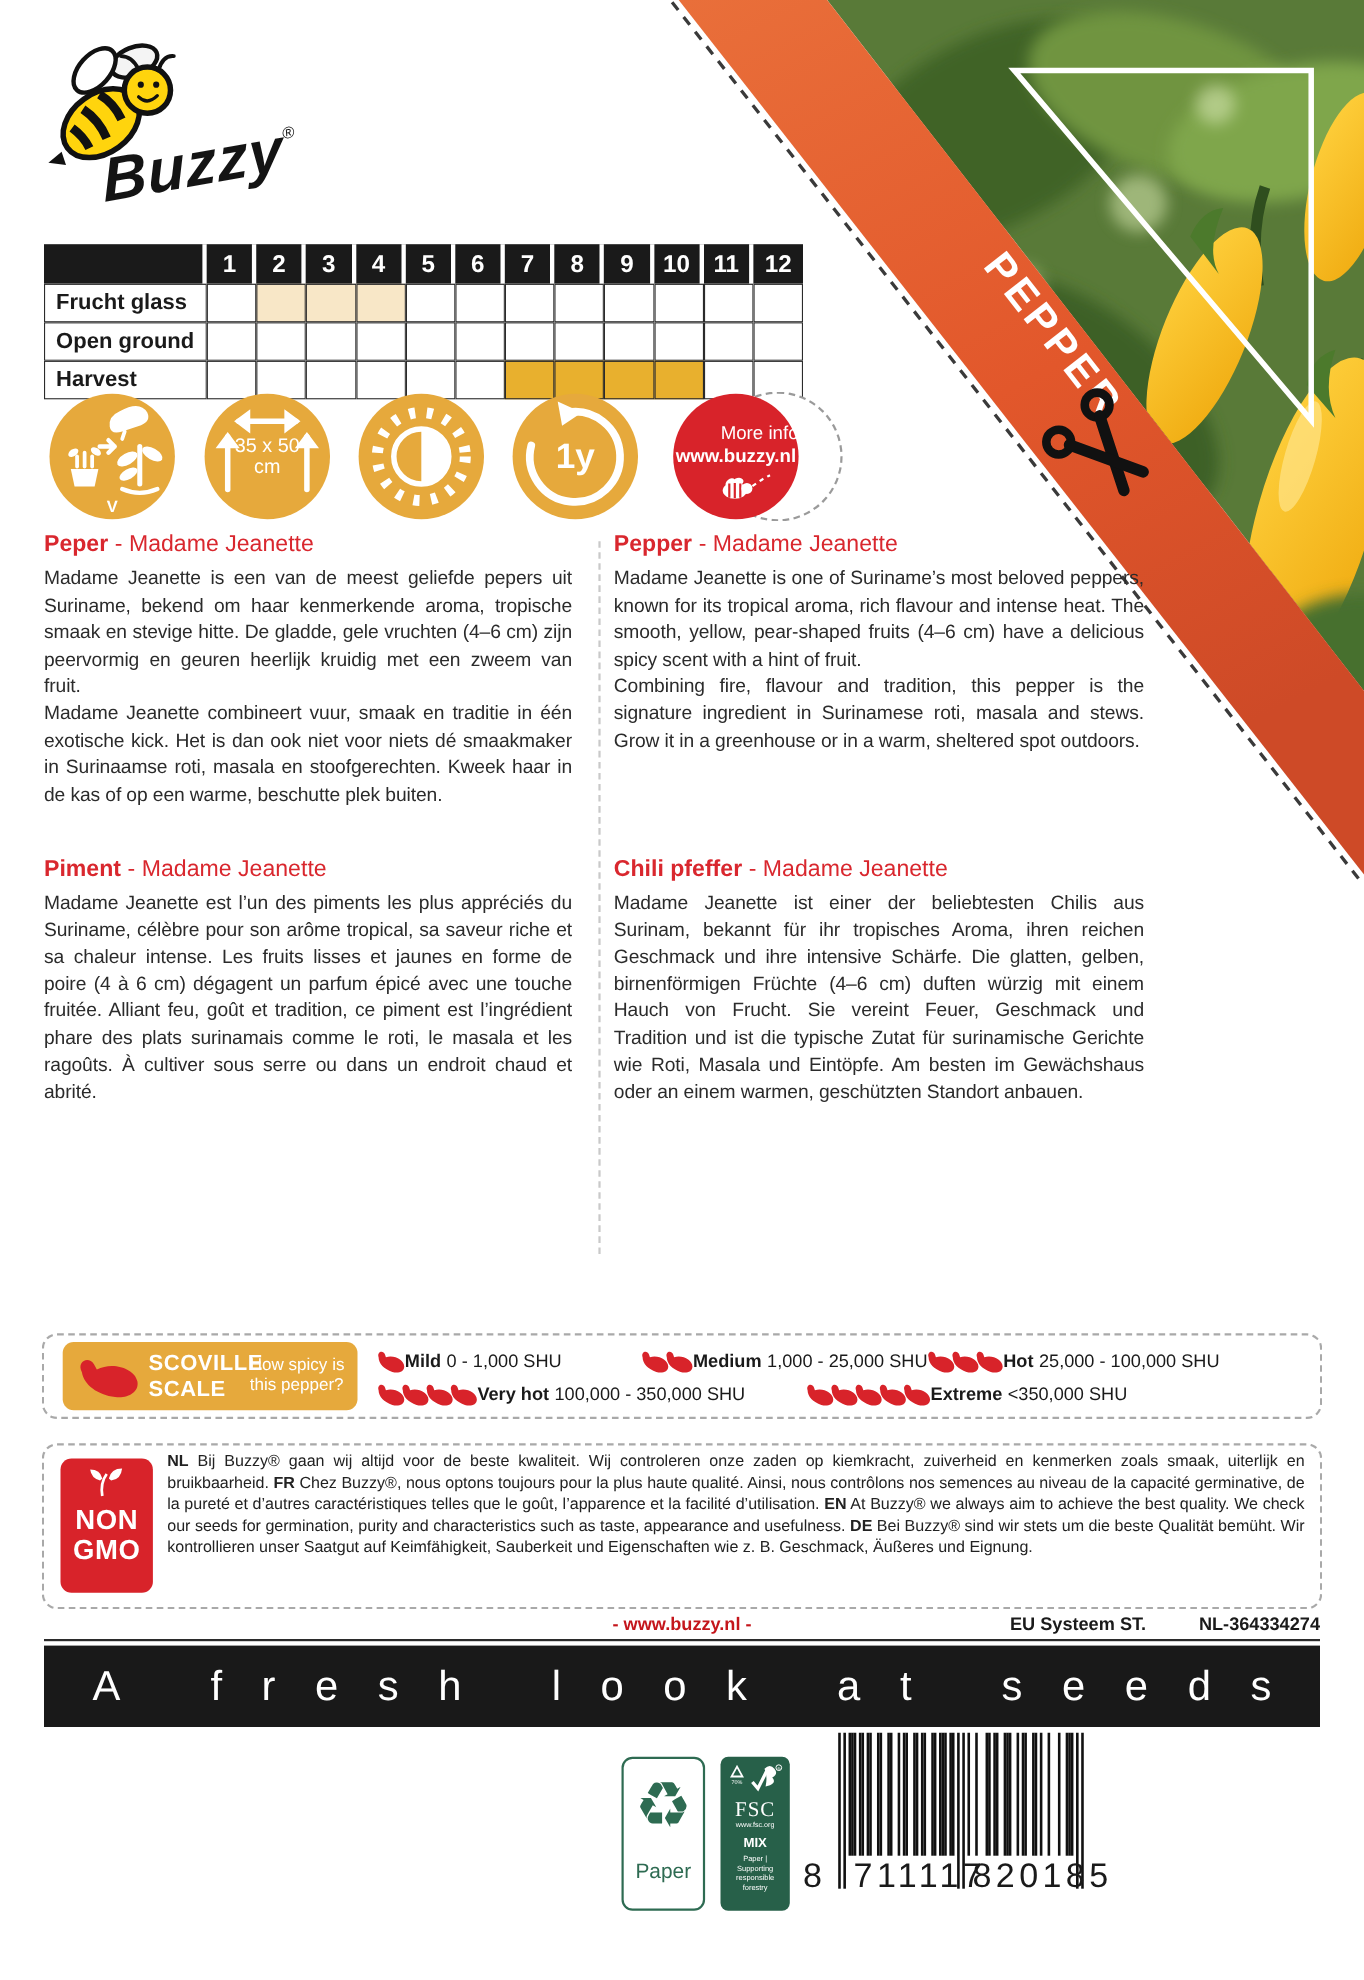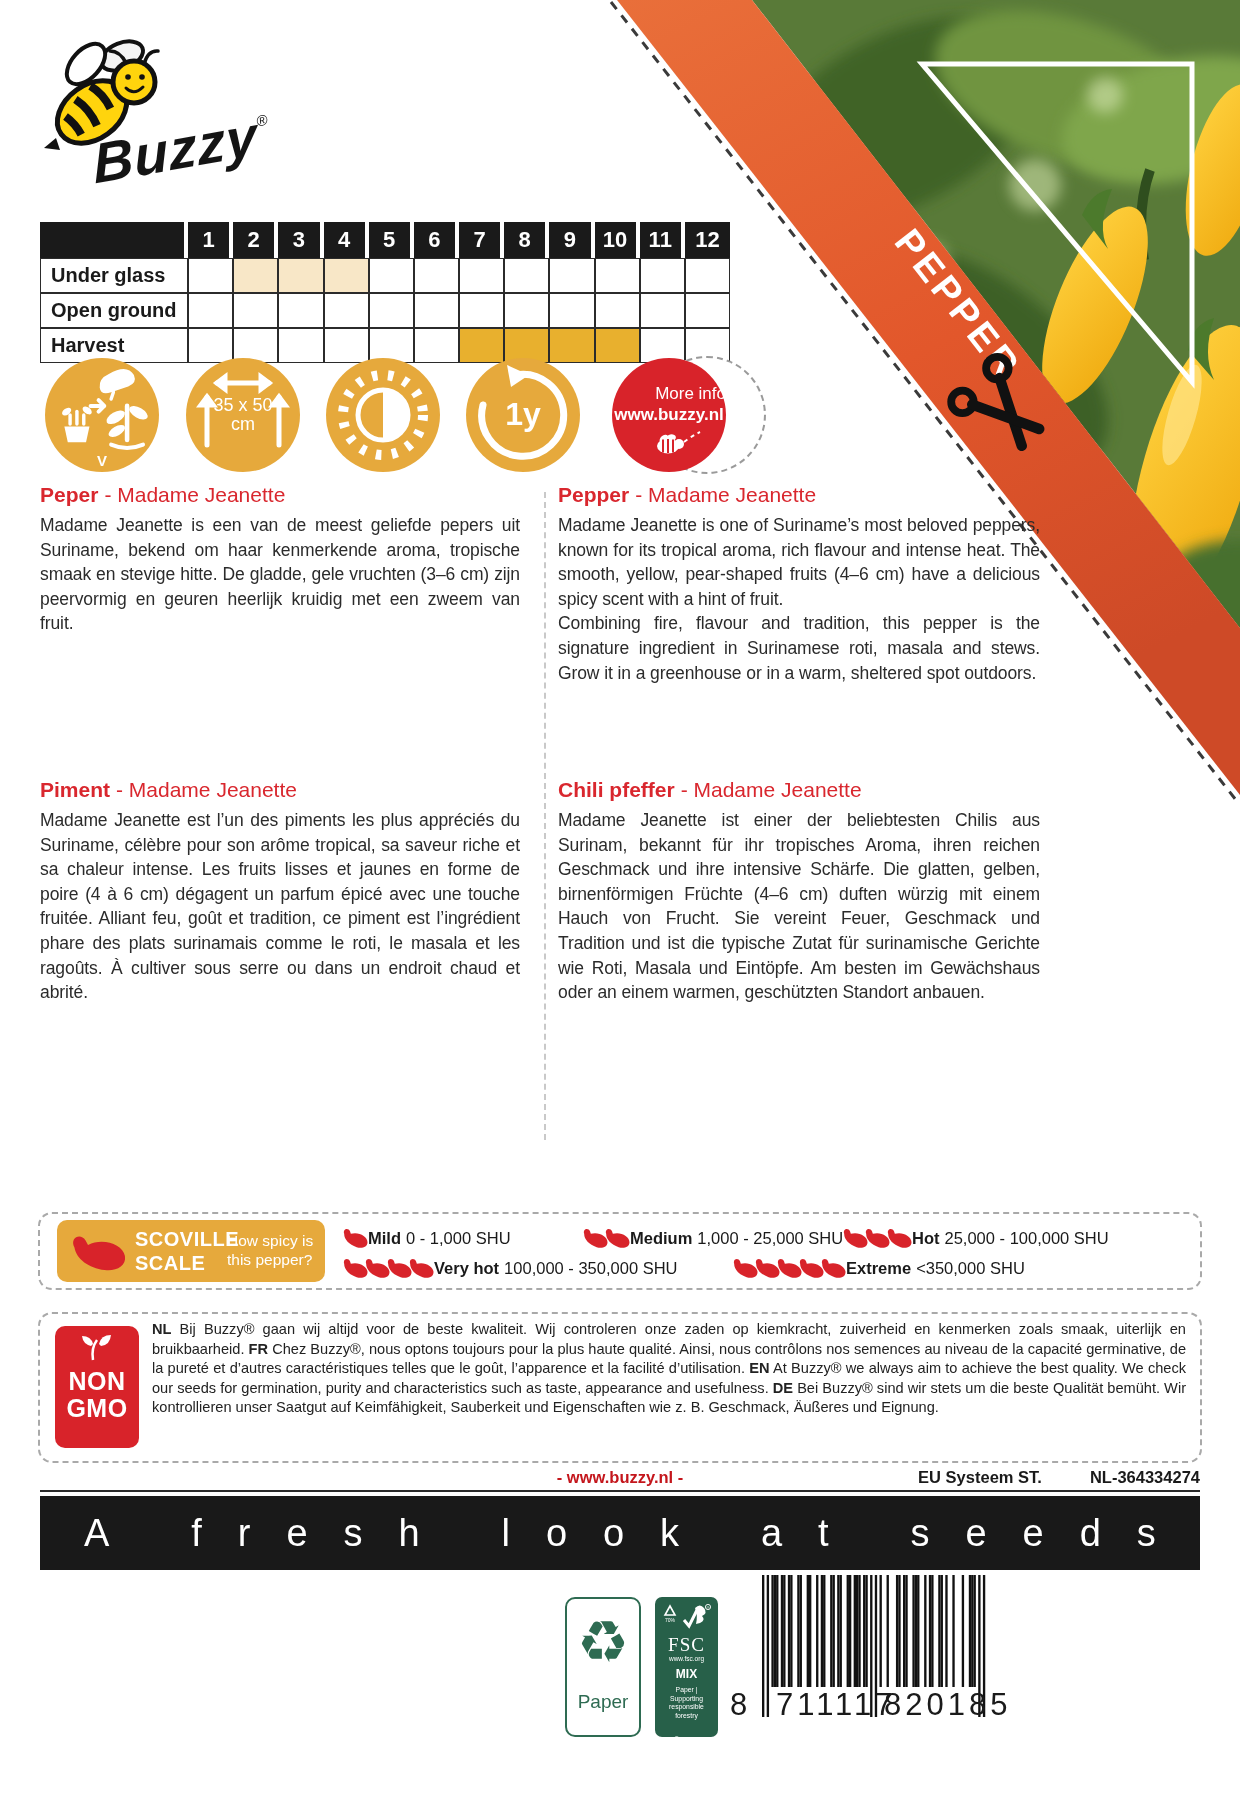--- a/index.html
+++ b/index.html
@@ -183,21 +183,21 @@
       <div class="cal-h">3</div>
       <div class="cal-h">4</div>
       <div class="cal-h">5</div>
       <div class="cal-h">6</div>
       <div class="cal-h">7</div>
       <div class="cal-h">8</div>
       <div class="cal-h">9</div>
       <div class="cal-h">10</div>
       <div class="cal-h">11</div>
       <div class="cal-h last">12</div>
-      <div class="cal-label">Under glass</div>
+      <div class="cal-label">Frucht glass</div>
       <div class="cal-cell"></div>
       <div class="cal-cell" style="background: rgb(248, 231, 199);"></div>
       <div class="cal-cell" style="background: rgb(248, 231, 199);"></div>
       <div class="cal-cell" style="background: rgb(248, 231, 199);"></div>
       <div class="cal-cell"></div>
       <div class="cal-cell"></div>
       <div class="cal-cell"></div>
       <div class="cal-cell"></div>
       <div class="cal-cell"></div>
       <div class="cal-cell"></div>
@@ -301,21 +301,22 @@
         <circle cx="23" cy="8" r="5" fill="#fff"></circle>
         <path d="M28 6 q8 -6 16 -10" stroke="#fff" stroke-width="2" stroke-dasharray="4 4" fill="none"></path>
       </g>
     </svg>
   </div>
 
   <div class="desc" id="desc-nl">
     <div class="d-head">
       <span class="d-title">Peper</span><span class="d-sub">- Madame Jeanette</span>
     </div>
-    <p>Madame Jeanette is een van de meest geliefde pepers uit Suriname, bekend om haar kenmerkende aroma, tropische smaak en stevige hitte. De gladde, gele vruchten (3–6 cm) zijn peervormig en geuren heerlijk kruidig met een zweem van fruit.</p>
+    <p>Madame Jeanette is een van de meest geliefde pepers uit Suriname, bekend om haar kenmerkende aroma, tropische smaak en stevige hitte. De gladde, gele vruchten (4–6 cm) zijn peervormig en geuren heerlijk kruidig met een zweem van fruit.</p>
+    <p>Madame Jeanette combineert vuur, smaak en traditie in één exotische kick. Het is dan ook niet voor niets dé smaakmaker in Surinaamse roti, masala en stoofgerechten. Kweek haar in de kas of op een warme, beschutte plek buiten.</p>
   </div>
   <div class="desc" id="desc-en">
     <div class="d-head">
       <span class="d-title">Pepper</span><span class="d-sub">- Madame Jeanette</span>
     </div>
     <p>Madame Jeanette is one of Suriname’s most beloved peppers, known for its tropical aroma, rich flavour and intense heat. The smooth, yellow, pear-shaped fruits (4–6 cm) have a delicious spicy scent with a hint of fruit.</p>
     <p>Combining fire, flavour and tradition, this pepper is the signature ingredient in Surinamese roti, masala and stews. Grow it in a greenhouse or in a warm, sheltered spot outdoors.</p>
   </div>
   <div class="desc" id="desc-fr">
     <div class="d-head">

